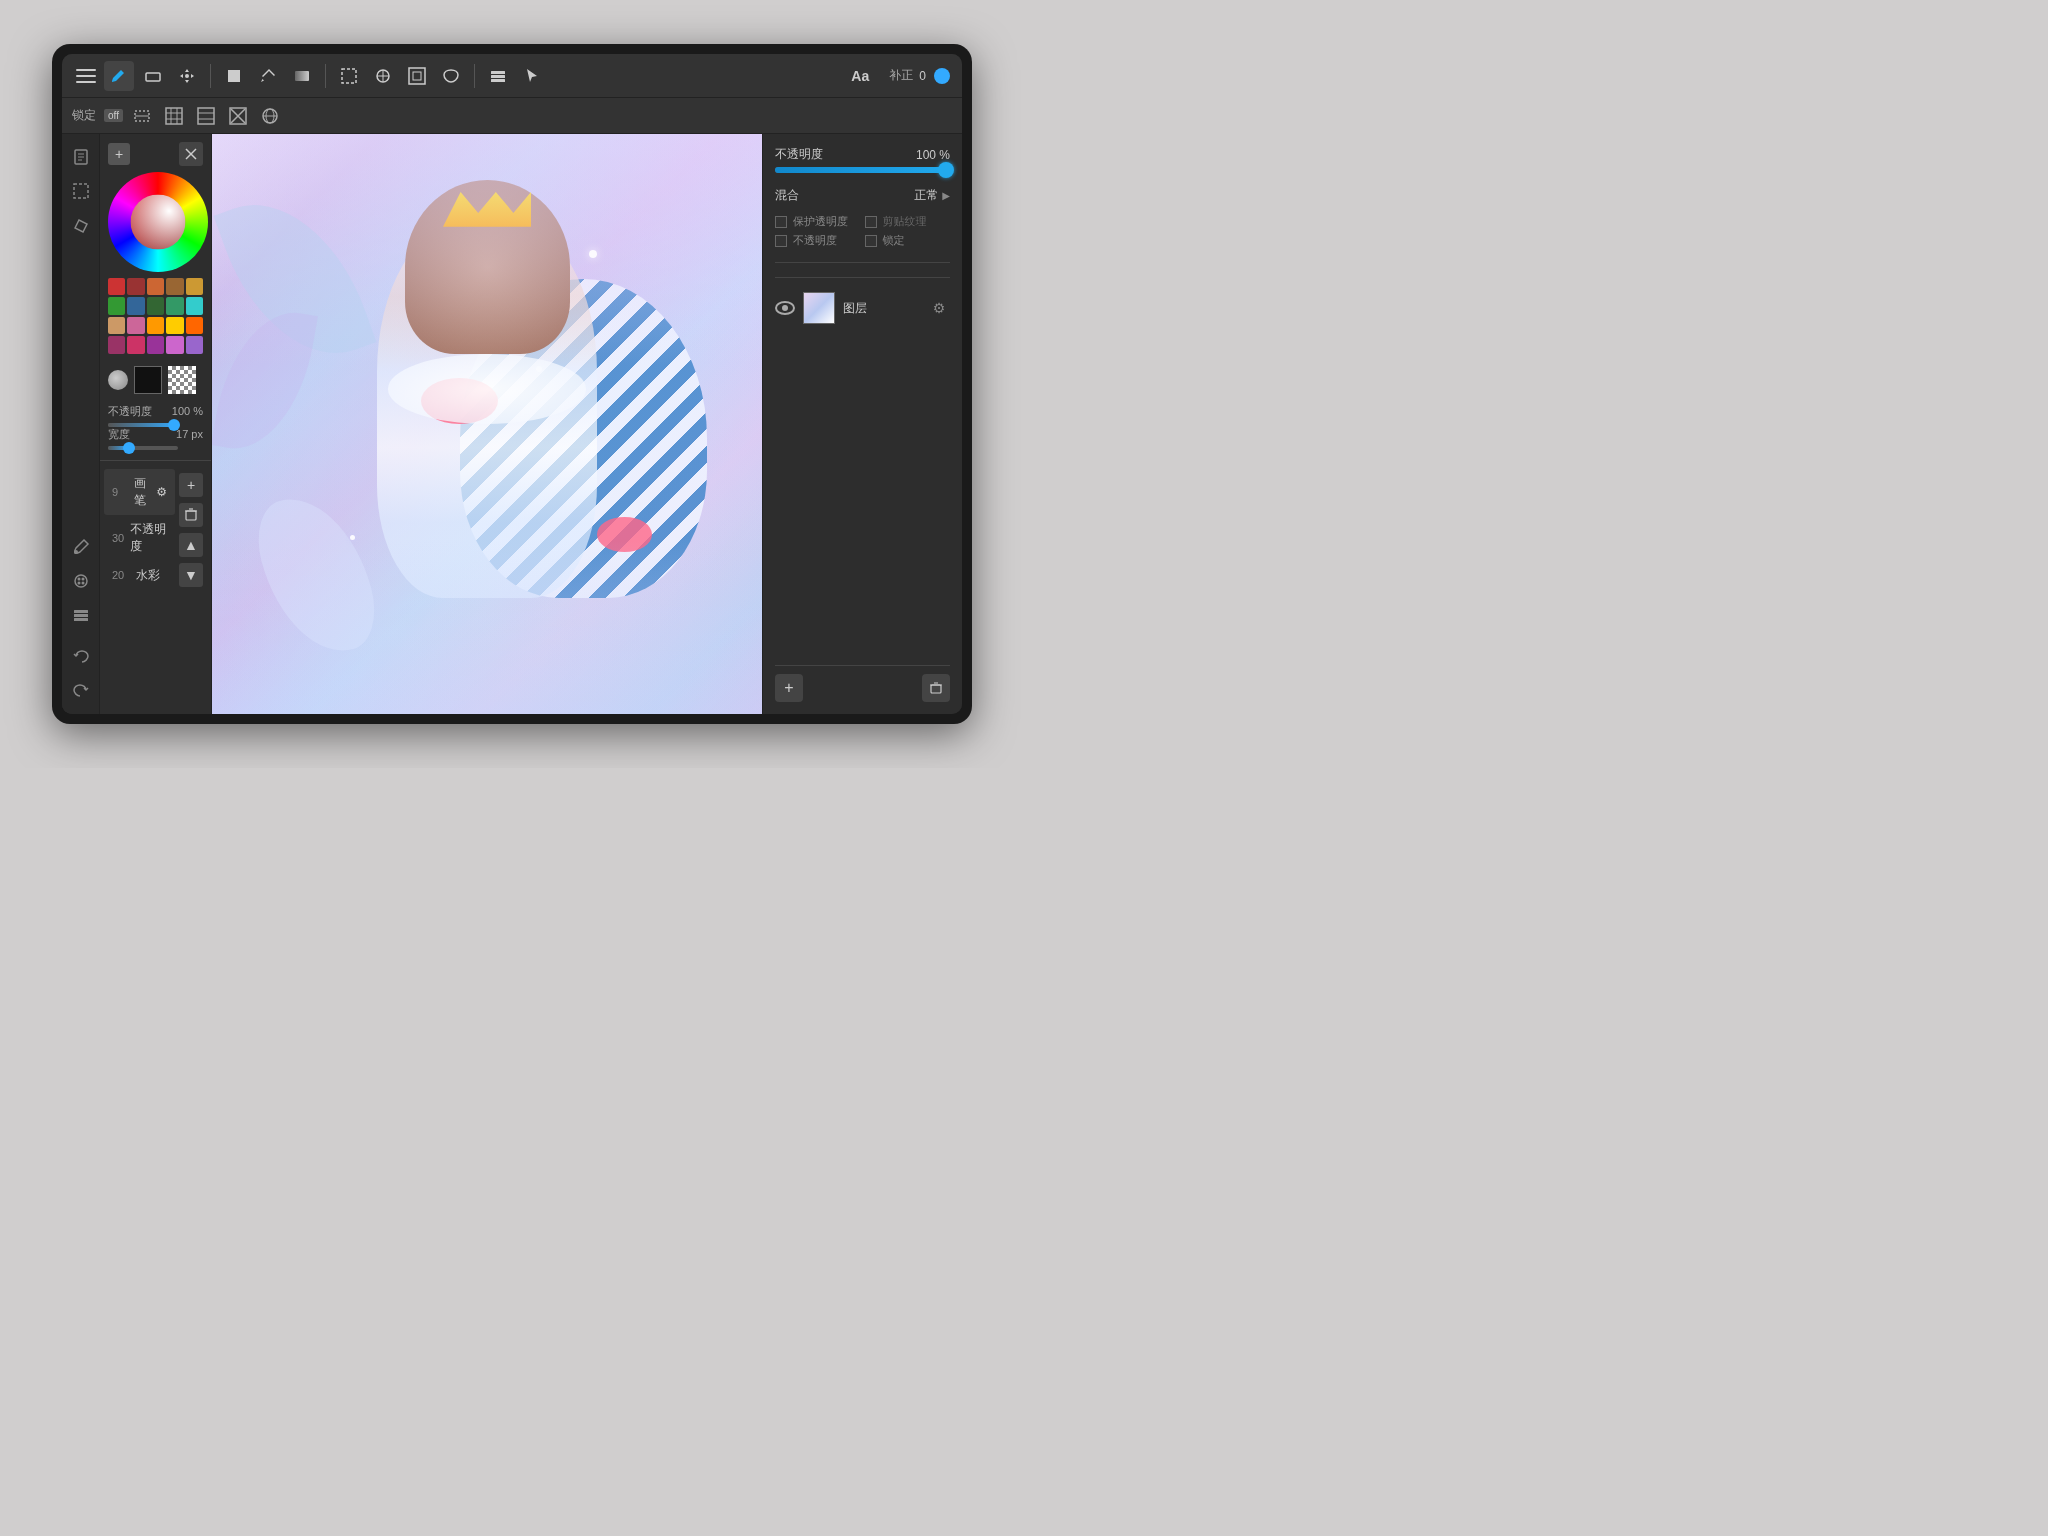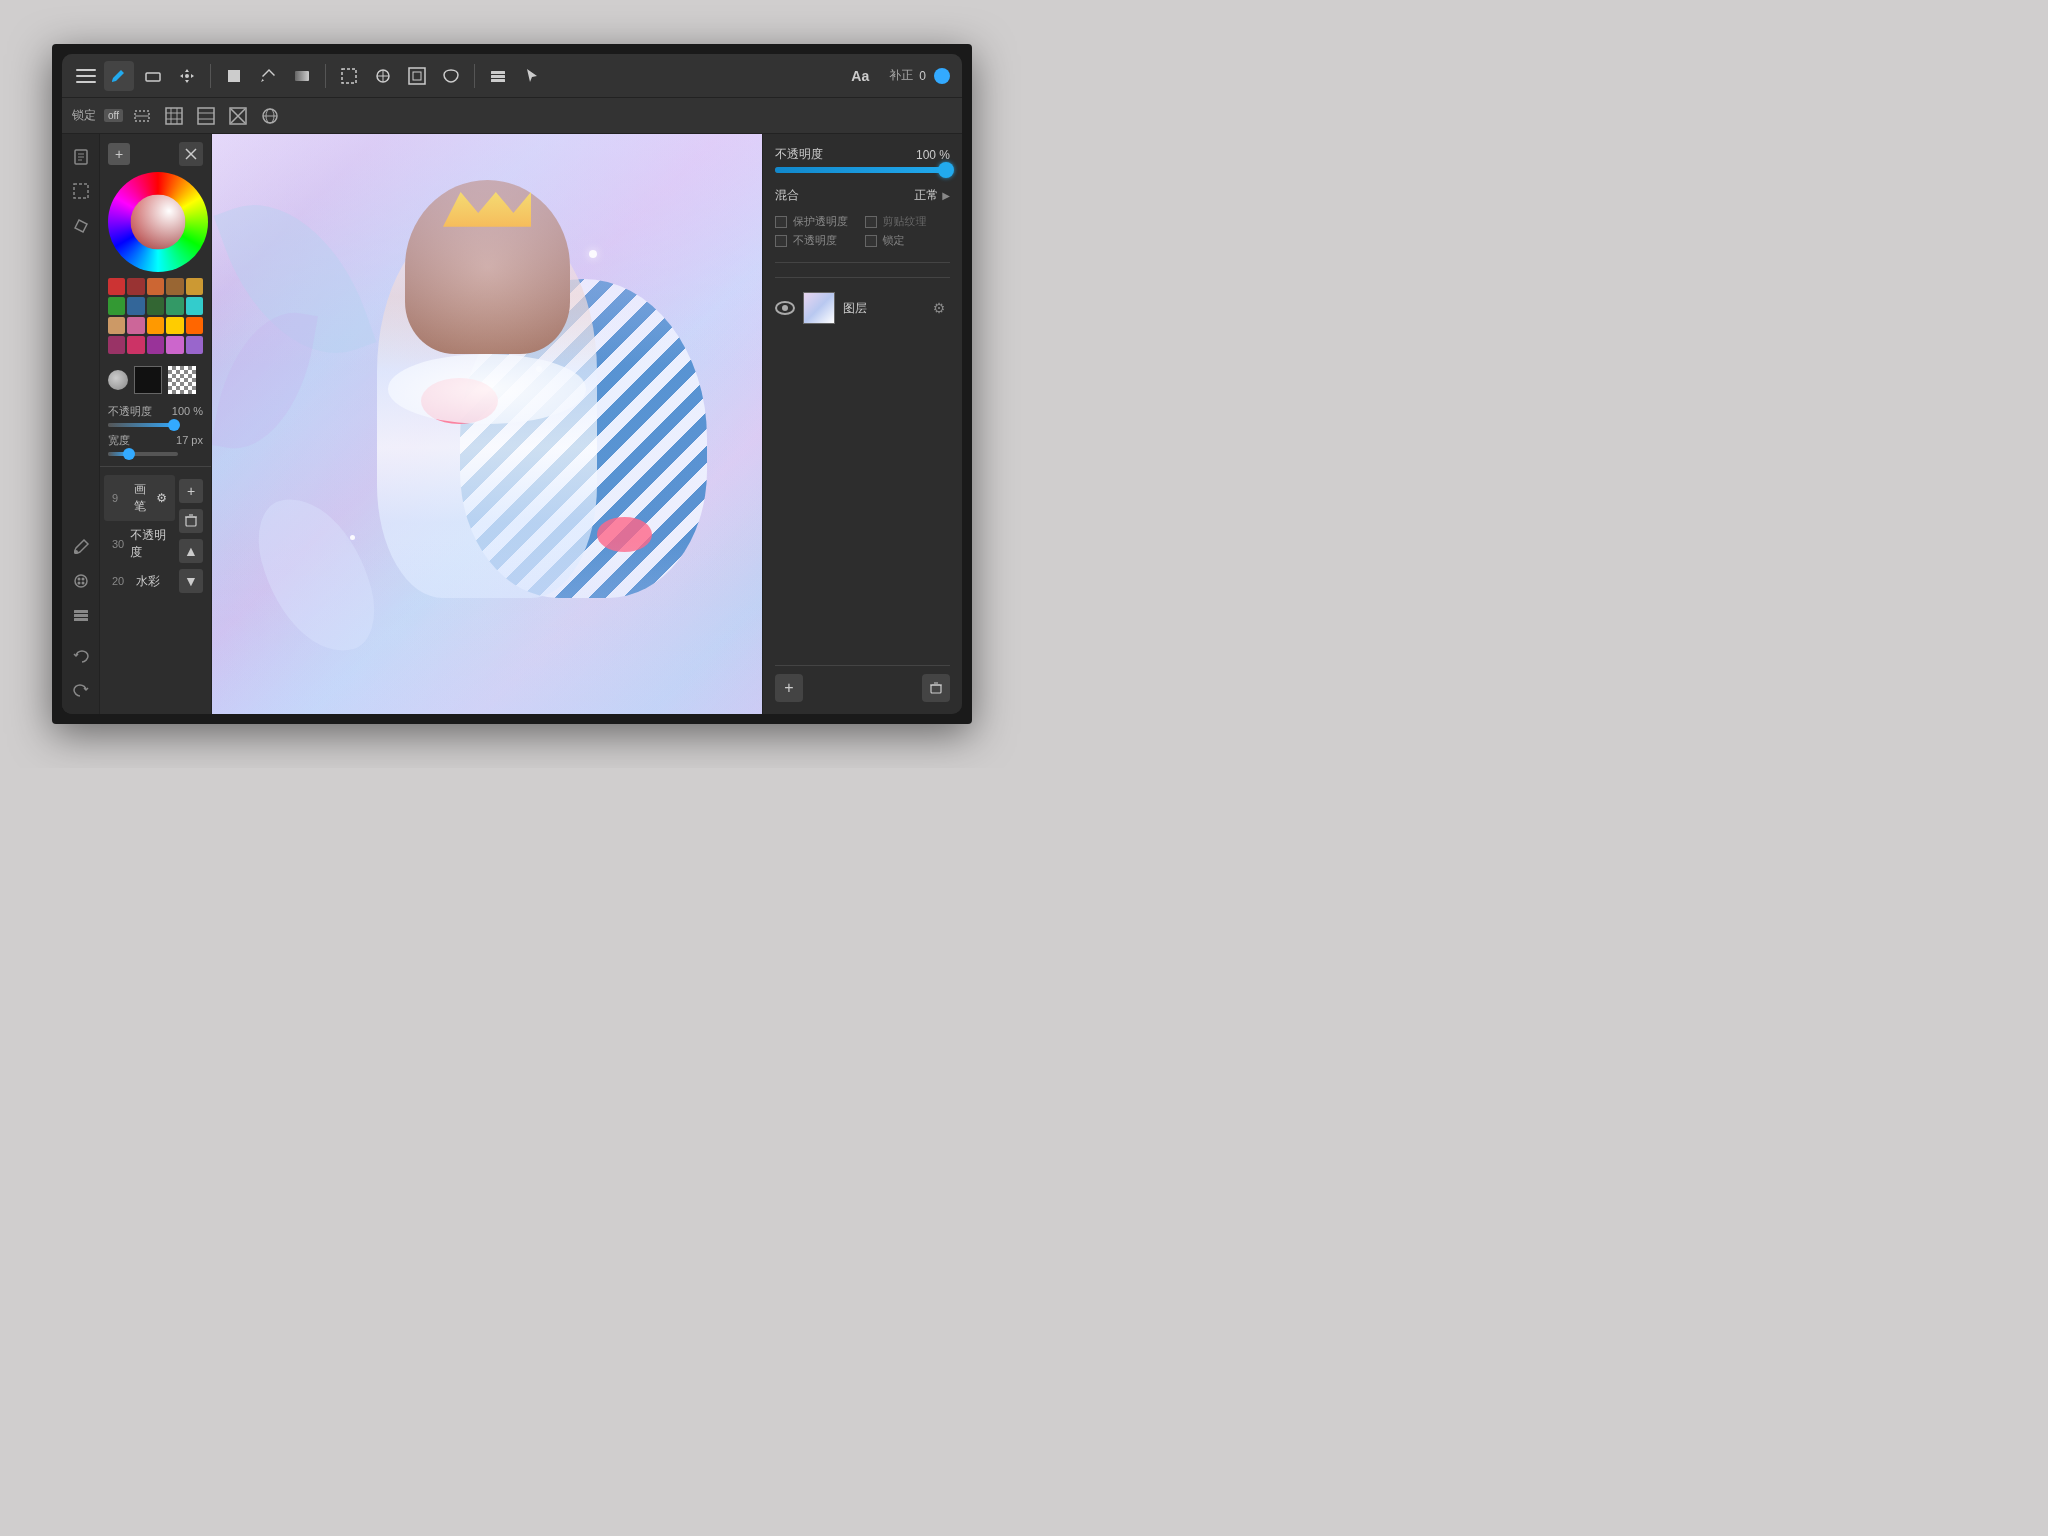--- a/index.html
+++ b/index.html
@@ -12,21 +12,21 @@
       justify-content: center;
       font-family: 'Arial', sans-serif;
       overflow: hidden;
     }
 
     
     .tablet-frame {
       width: 920px;
       height: 680px;
       background: #1a1a1a;
-      border-radius: 4px;
+      border-radius: 18px;
       padding: 10px;
       position: relative;
       box-shadow: 0 10px 40px rgba(0,0,0,0.5);
     }
 
     .tablet-screen {
       width: 100%;
       height: 100%;
       background: #2a2a2a;
       border-radius: 10px;
@@ -914,21 +914,21 @@
 
             <div class="brush-settings">
               <div class="brush-slider-row">
                 <span>不透明度</span>
                 <span>100 %</span>
               </div>
               <div class="brush-slider">
                 <div class="brush-slider-fill" style="width:100%"></div>
                 <div class="brush-slider-thumb"></div>
               </div>
-              <div class="brush-slider-row" style="margin-top:6px;">
+              <div class="brush-slider-row" style="margin-top:0;">
                 <span>宽度</span>
                 <span>17 px</span>
               </div>
               <div class="brush-slider">
                 <div class="brush-slider-fill" style="width:30%"></div>
                 <div class="brush-slider-thumb" style="right:auto;left:calc(30% - 6px);background:#3af;"></div>
               </div>
             </div>
 
             <div class="divider"></div>

